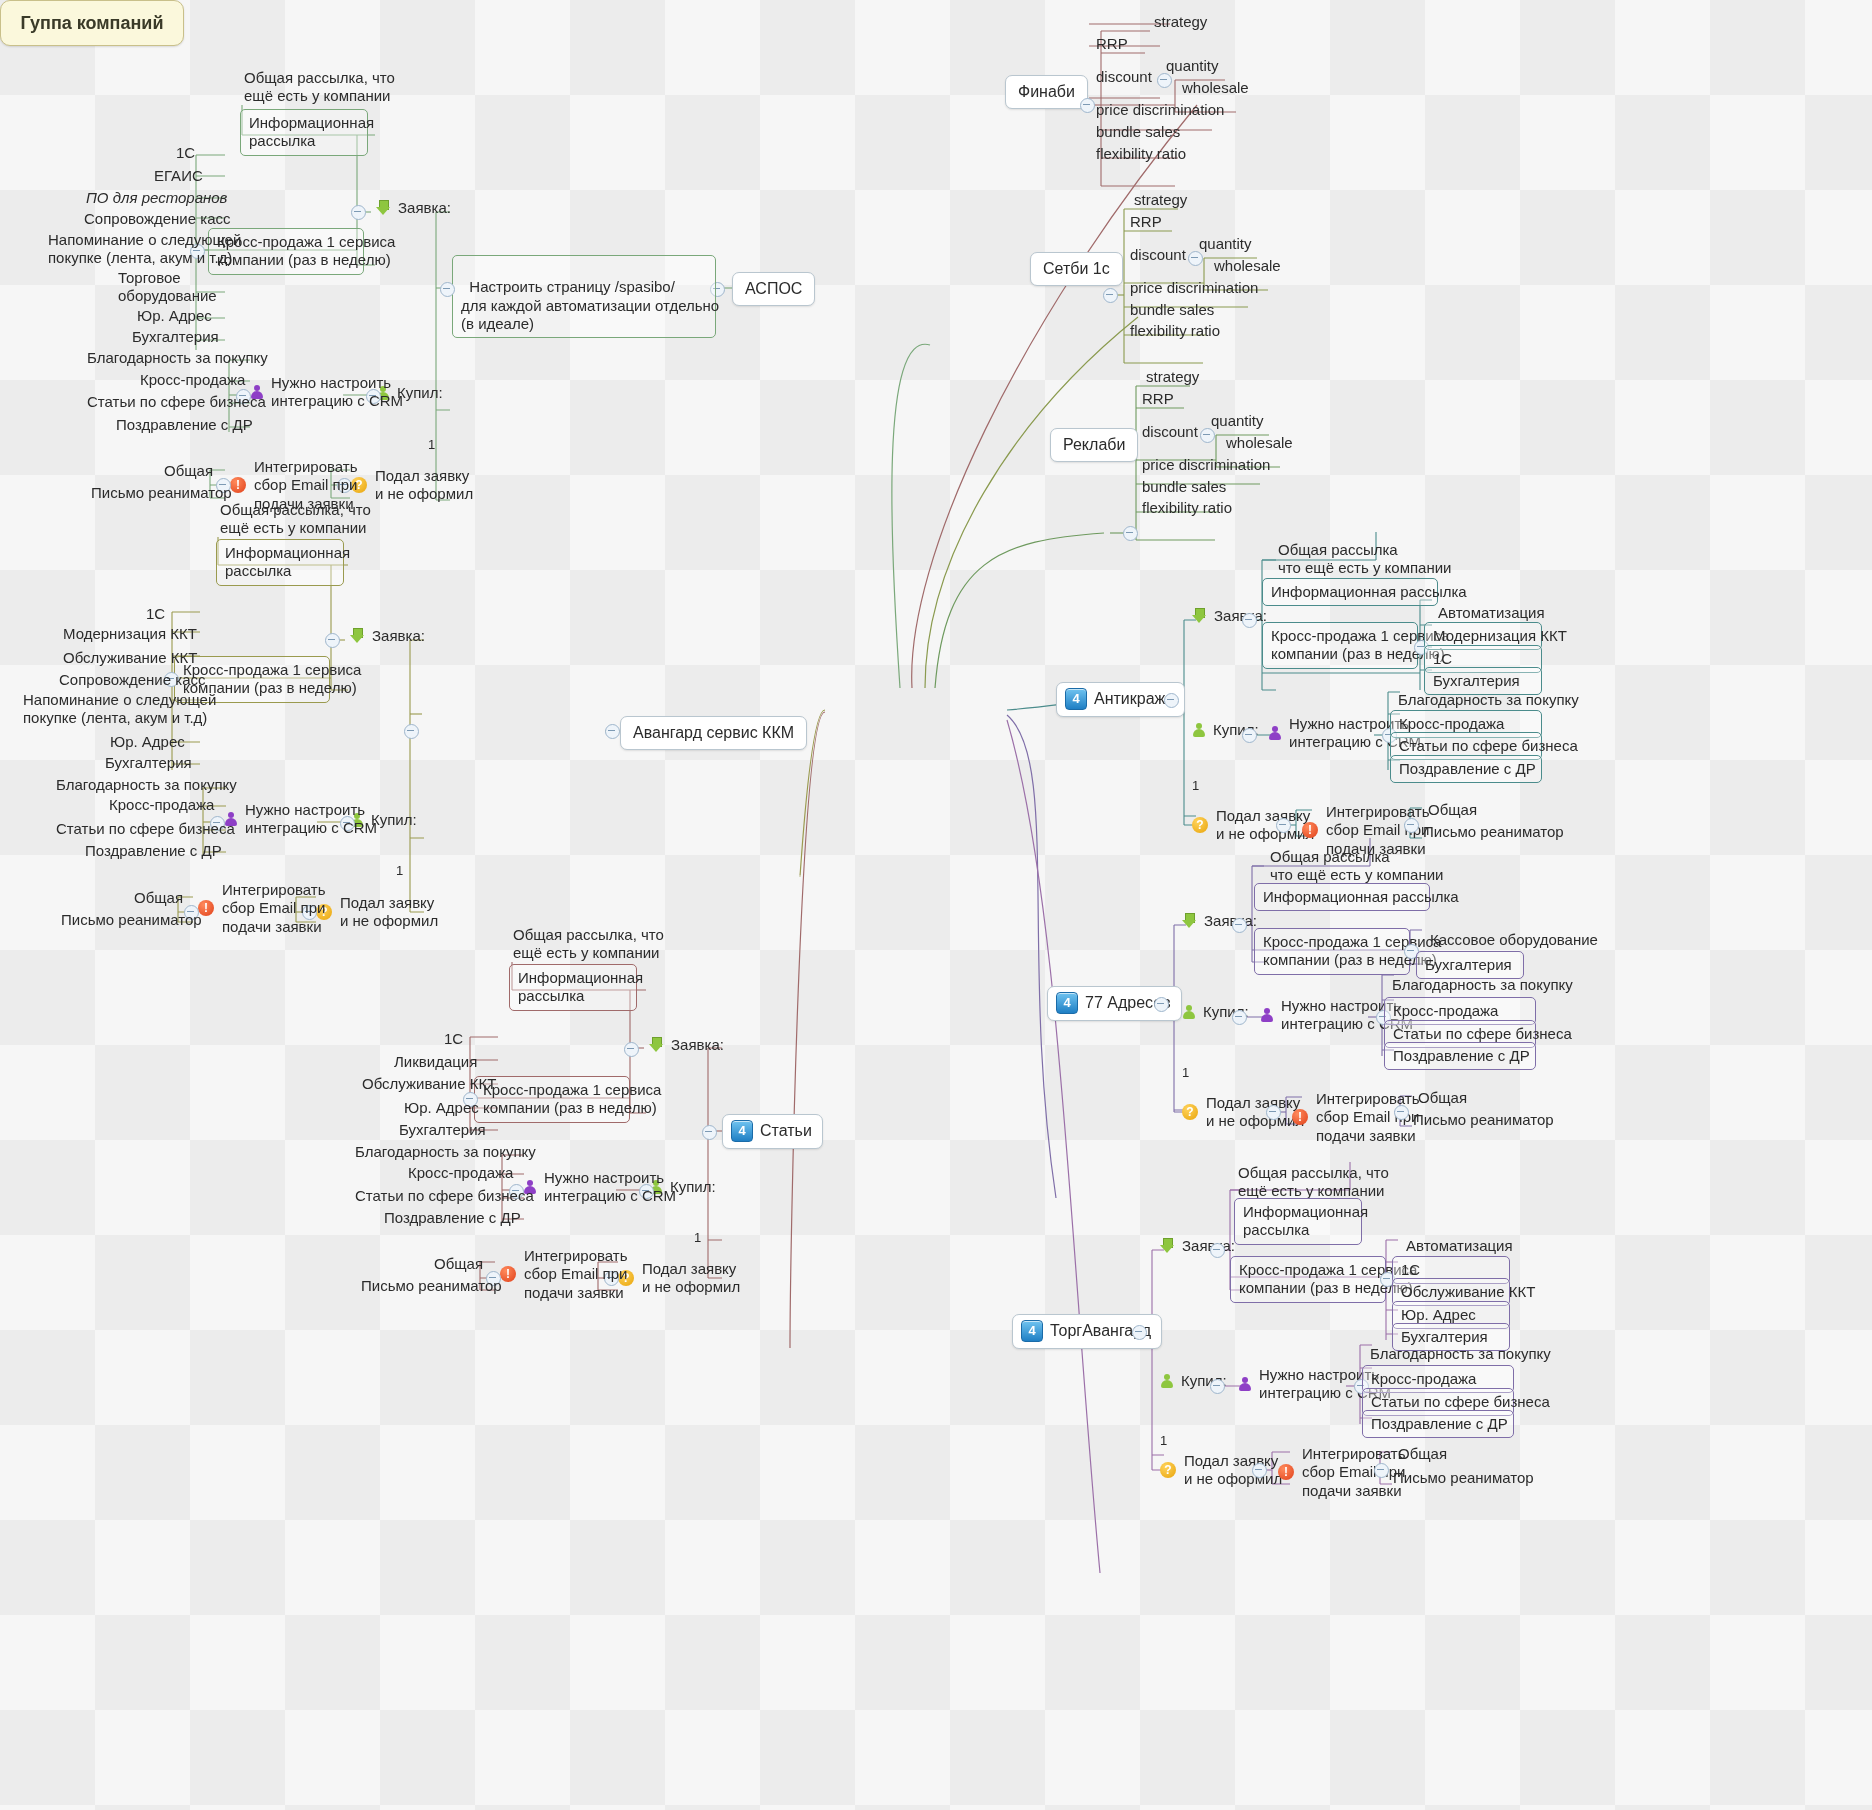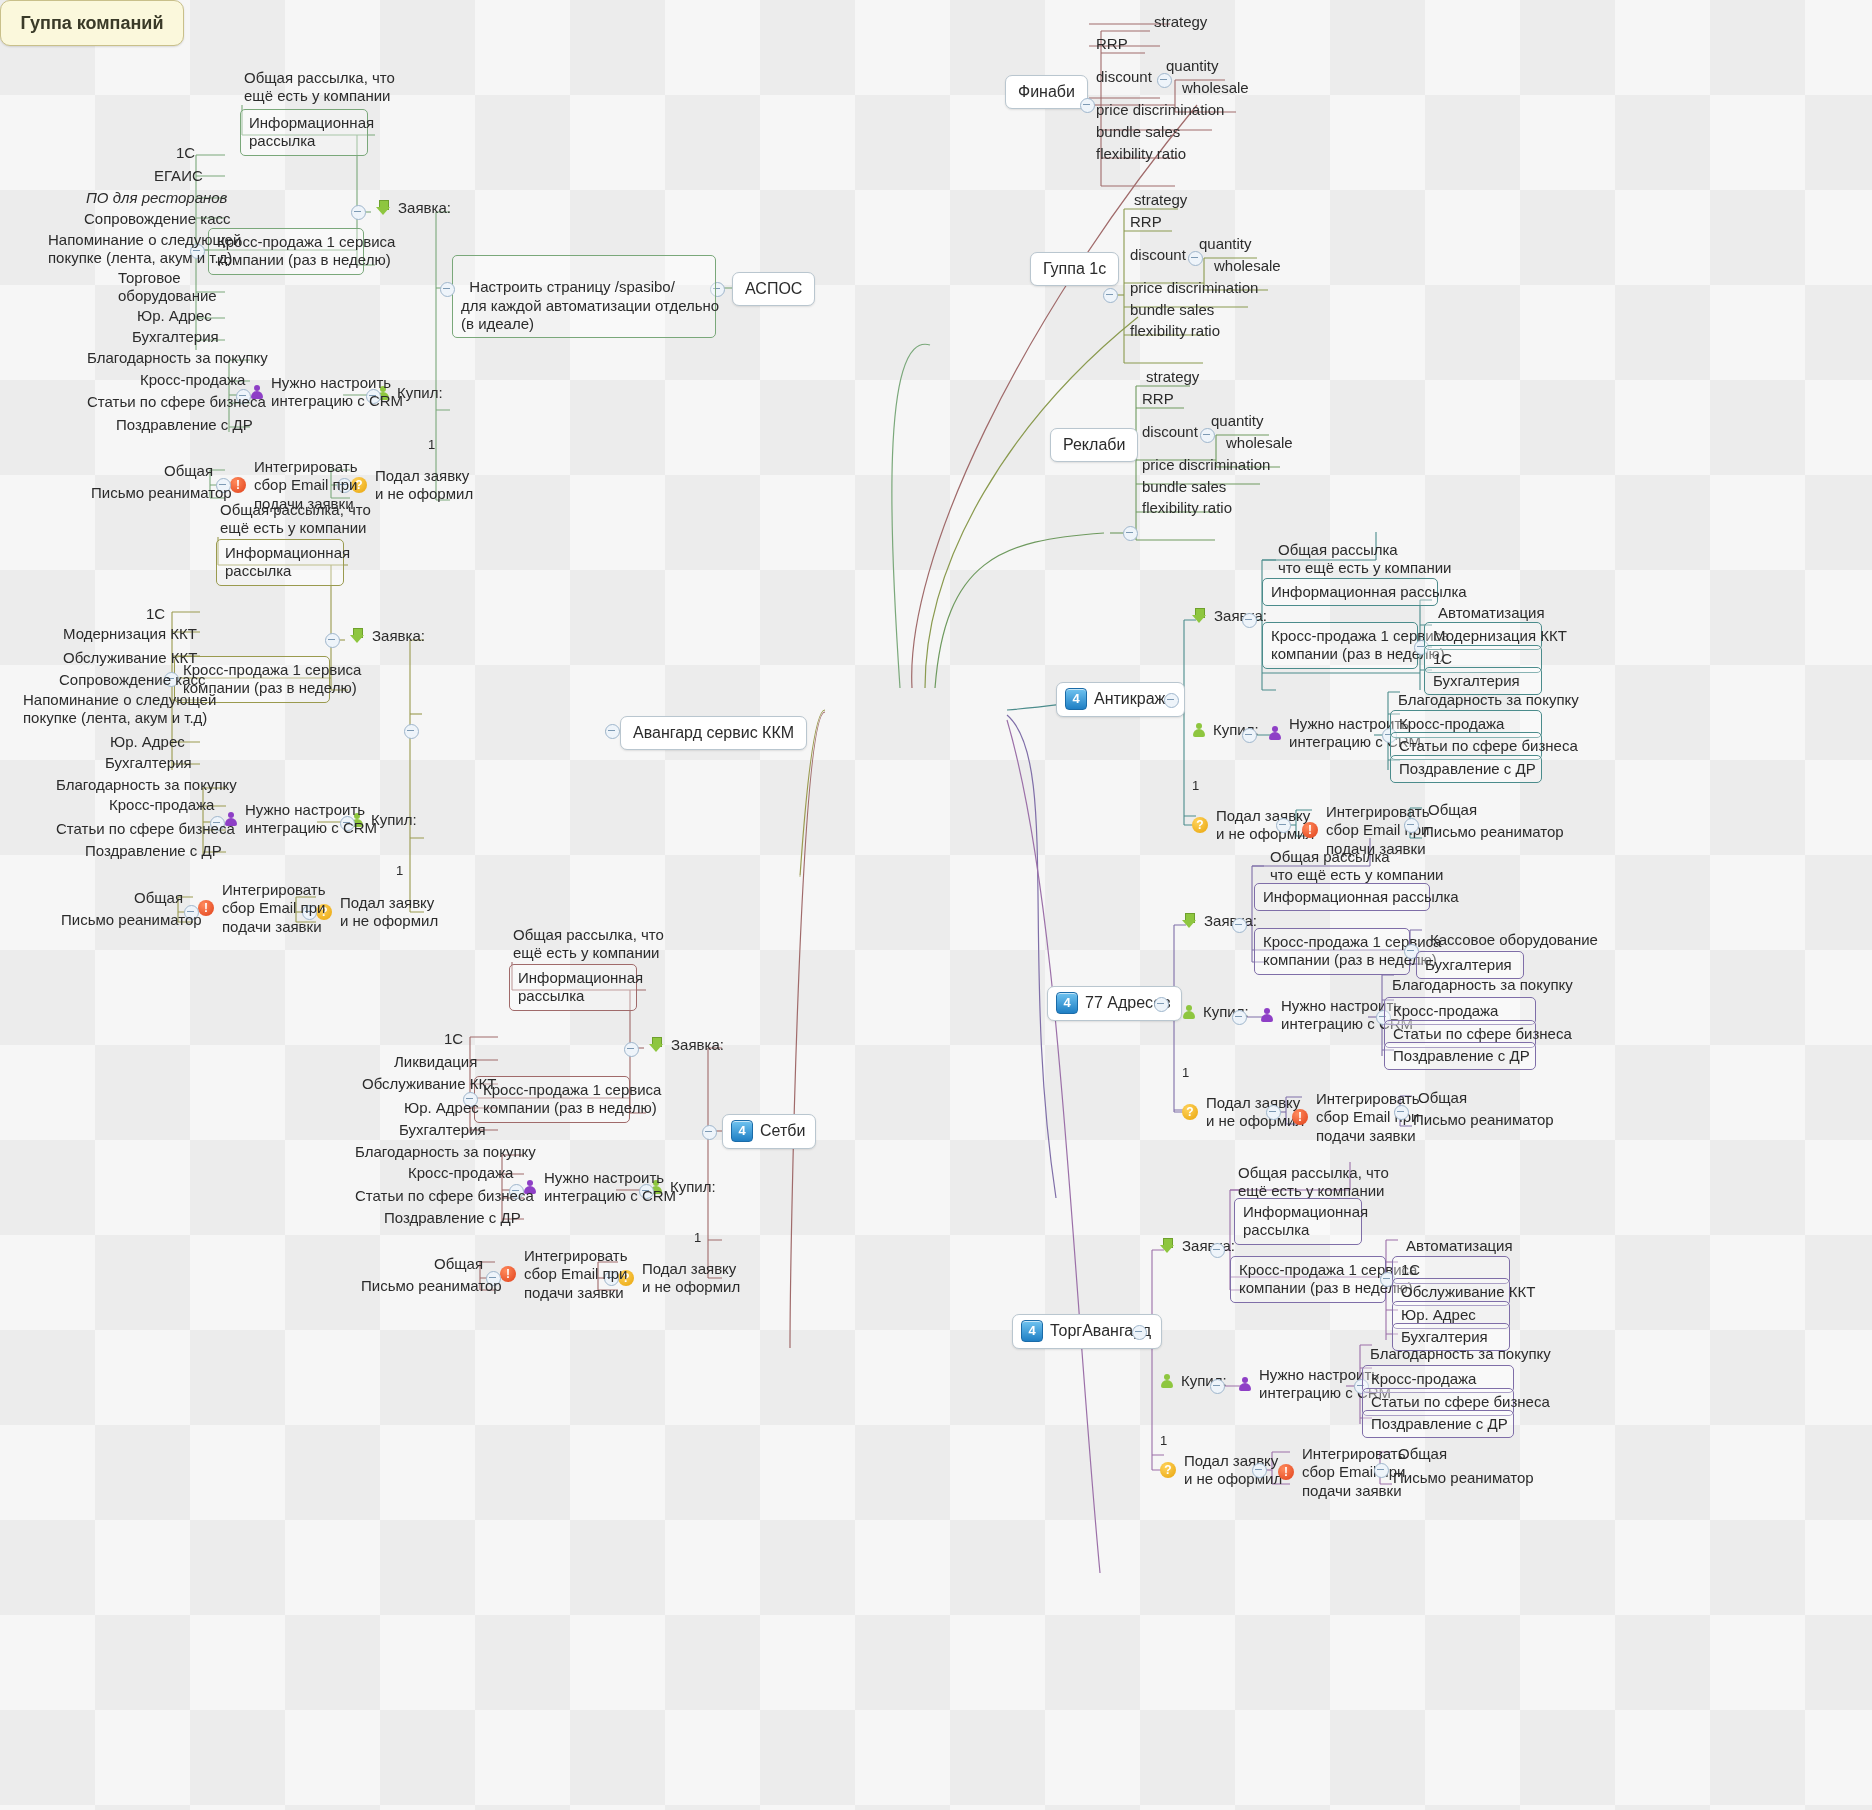--- a/index.html
+++ b/index.html
@@ -239,21 +239,21 @@
 <div class="node u" style="left:1128px;top:190px;"><span>strategy</span></div>
 <div class="node u" style="left:1124px;top:212px;"><span>RRP</span></div>
 <div class="node u" style="left:1124px;top:245px;"><span>discount</span></div>
 <div class="h" style="left:1188px;top:251px;"></div>
 <div class="node u" style="left:1193px;top:234px;"><span>quantity</span></div>
 <div class="node u" style="left:1208px;top:256px;"><span>wholesale</span></div>
 <div class="node u" style="left:1124px;top:278px;"><span>price discrimination</span></div>
 <div class="node u" style="left:1124px;top:300px;"><span>bundle sales</span></div>
 <div class="node u" style="left:1124px;top:321px;"><span>flexibility ratio</span></div>
 <div class="node main plain" style="left:1030px;top:252px;">
-  <span>Гуппа 1с</span>
+  <span>Сетби 1с</span>
 </div>
 <div class="h" style="left:1103px;top:288px;"></div>
 
 <div class="node u" style="left:1140px;top:367px;"><span>strategy</span></div>
 <div class="node u" style="left:1136px;top:389px;"><span>RRP</span></div>
 <div class="node u" style="left:1136px;top:422px;"><span>discount</span></div>
 <div class="h" style="left:1200px;top:428px;"></div>
 <div class="node u" style="left:1205px;top:411px;"><span>quantity</span></div>
 <div class="node u" style="left:1220px;top:433px;"><span>wholesale</span></div>
 <div class="node u" style="left:1136px;top:455px;"><span>price discrimination</span></div>
@@ -402,21 +402,21 @@
 сбор Email при
 подачи заявки</span>
 </div>
 <div class="h" style="left:184px;top:905px;"></div>
 
 <div class="node u" style="left:128px;top:888px;"><span>Общая</span></div>
 <div class="node u" style="left:55px;top:910px;"><span>Письмо реаниматор</span></div>
 
 <div class="node main rl" style="left:722px;top:1114px;">
   <span class="badge">4</span>
-  <span>Сетби</span>
+  <span>Статьи</span>
 </div>
 <div class="h" style="left:702px;top:1125px;"></div>
 
 <div class="node u with-icon" style="left:643px;top:1035px;">
   <span class="ic ic-arrow"></span>
   <span>Заявка:</span>
 </div>
 <div class="h" style="left:624px;top:1042px;"></div>
 
 <div class="node u" style="left:507px;top:925px;"><span>Общая рассылка, что

